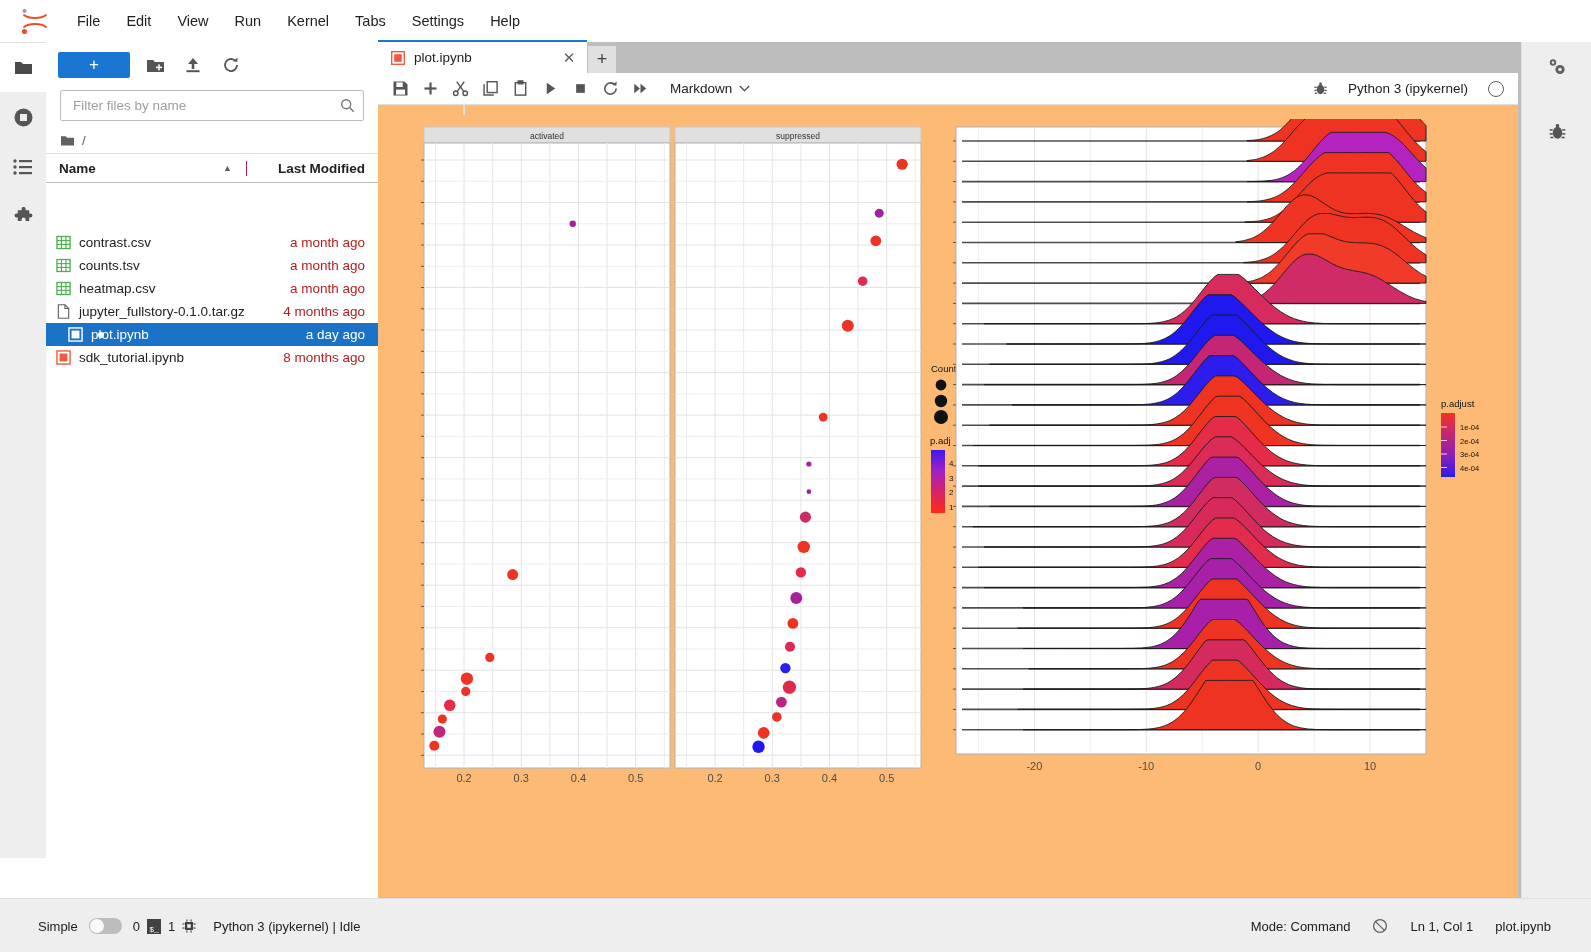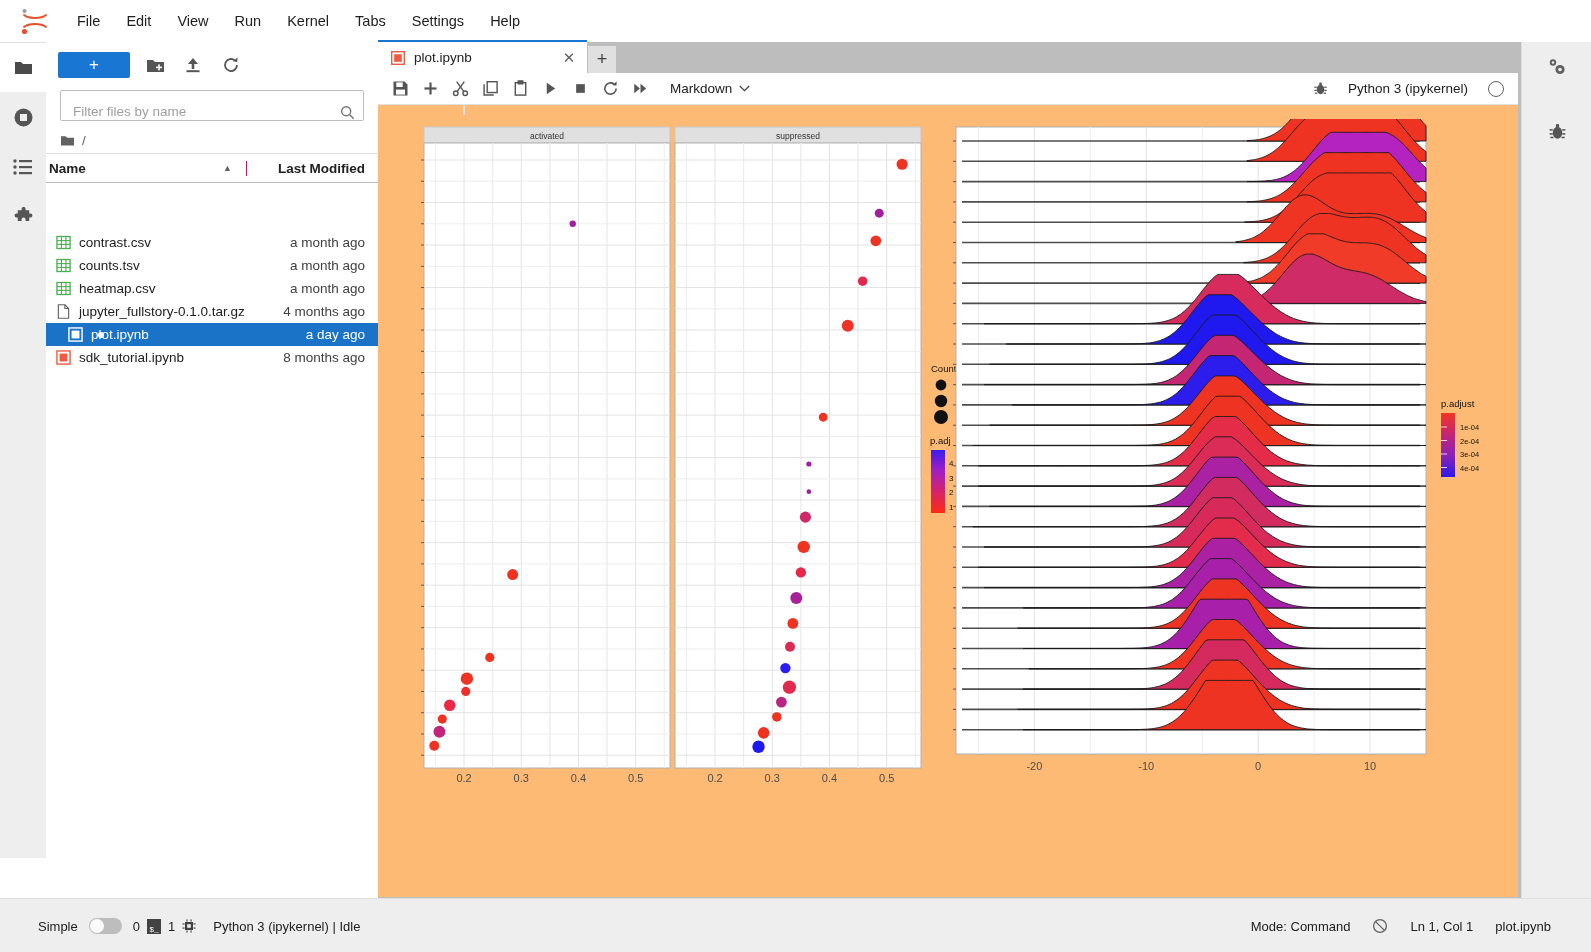--- a/index.html
+++ b/index.html
@@ -20,33 +20,33 @@
   .ab-icon.sel{background:#eeeeee;}
   .ab-top{position:absolute;left:0;top:42px;width:46px;height:50px;display:flex;align-items:center;justify-content:center;}
   .ab-rest{position:absolute;left:0;top:92px;width:46px;height:766px;background:#eeeeee;border-right:1px solid #e0e0e0;}
 
   
   .filebrowser{position:absolute;left:46px;top:42px;width:332px;height:856px;background:#fff;border-right:1px solid #bdbdbd;}
   .fb-toolbar{height:38px;display:flex;align-items:center;padding:4px 12px 0 12px;gap:12px;}
   .newbtn{width:72px;height:26px;background:#1976d2;color:#fff;border:none;border-radius:2px;
           display:flex;align-items:center;justify-content:center;font-size:17px;cursor:pointer;}
   .tb-ico{width:26px;height:26px;display:flex;align-items:center;justify-content:center;color:#616161;cursor:pointer;}
-  .fb-filter{margin:6px 14px 0 14px;height:29px;border:1px solid #bdbdbd;border-radius:2px;display:flex;align-items:flex-end;
+  .fb-filter{margin:6px 14px 0 14px;height:29px;border:1px solid #bdbdbd;border-radius:2px;display:flex;align-items:center;
              padding:0 8px 0 10px;background:#fff;}
   .fb-filter input{border:none;outline:none;flex:1;font-size:13.5px;color:#212121;font-family:"Liberation Sans",sans-serif;background:transparent;}
   .fb-filter input::placeholder{color:#9e9e9e;}
   .fb-crumb{display:flex;align-items:center;gap:7px;height:26px;padding:0 14px;margin-top:6px;color:#616161;font-size:13.5px;}
   .fb-head{display:flex;height:28px;border-top:1px solid #e0e0e0;border-bottom:1px solid #bdbdbd;align-items:center;
            font-size:13.5px;font-weight:bold;color:#212121;}
-  .fb-head .c1{flex:1;padding-left:3px;display:flex;align-items:center;gap:32px;}
+  .fb-head .c1{flex:1;padding-left:13px;display:flex;align-items:center;gap:32px;}
   .fb-head .c2{width:118px;padding-right:13px;text-align:right;border-left:1px solid #be185d;}
   .sortcaret{margin-left:auto;margin-right:14px;color:#616161;font-size:9px;}
   .fb-row{display:flex;height:23px;align-items:center;font-size:13.5px;color:#212121;cursor:pointer;}
   .fb-row .nm{flex:1;display:flex;align-items:center;gap:8px;padding-left:10px;overflow:hidden;white-space:nowrap;}
-  .fb-row .md{width:118px;padding-right:13px;text-align:right;color:#404040;}
+  .fb-row .md{width:118px;padding-right:13px;text-align:right;color:#b91c1c;}
   .fb-row.sel{background:#1a73c7;color:#fff;}
   .fb-row.sel .md{color:#fff;}
   .dirty-dot{width:6px;height:6px;border-radius:50%;background:#fff;position:absolute;left:52px;}
   .fileicon{width:15px;height:15px;flex:0 0 15px;}
 
   
   .dock{position:absolute;left:378px;top:42px;width:1143px;height:856px;background:#bdbdbd;padding:0;}
   .tabbar{position:absolute;left:378px;top:42px;width:1143px;height:31px;background:#bdbdbd;display:flex;align-items:flex-end;}
   .tab{height:31px;background:#fff;border-top:2px solid #1976d2;display:flex;align-items:center;
        gap:9px;padding:0 10px 0 13px;min-width:186px;font-size:13.5px;color:#212121;cursor:pointer;}

